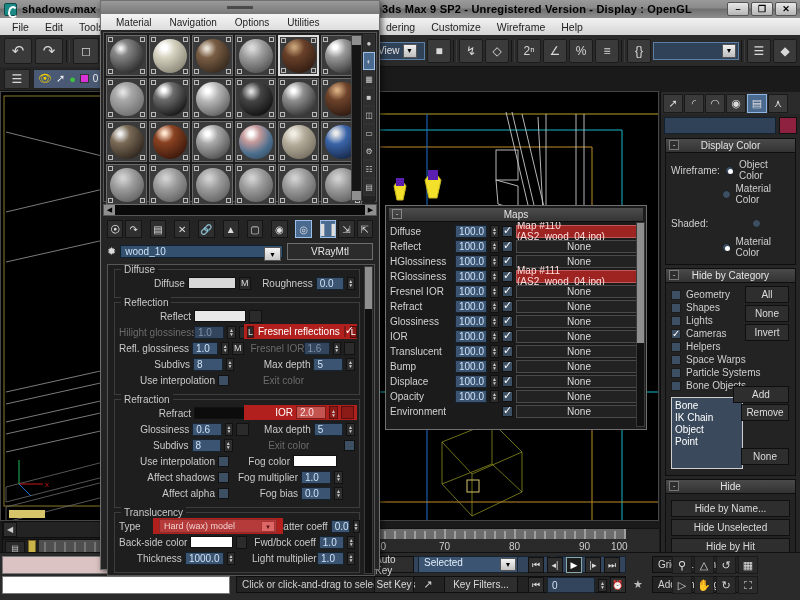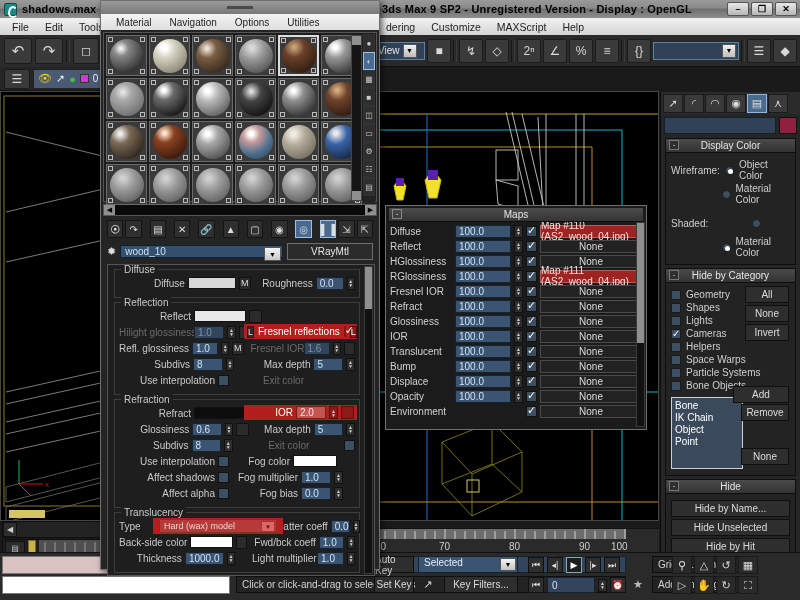--- a/index.html
+++ b/index.html
@@ -173,21 +173,21 @@
 
   
   #mapswin{ left:385px; top:205px; width:262px; height:225px; background:#1b1b1b; border:1px solid #707070;}
   .maps-h{ height:14px; background:linear-gradient(#4d4d4d,#343434); border-bottom:1px solid #0d0d0d;
      display:flex;align-items:center;justify-content:center;font-size:10px;color:#e6e6e6;position:relative;
      margin:2px 3px;}
   .maps-h .mnz{position:absolute;left:3px;top:1px;width:10px;height:10px;border:1px solid #888;
      font-size:8px;line-height:8px;text-align:center;color:#ddd;}
   .maprow{ display:flex; align-items:center; gap:3px; height:14px; margin:1px 4px;}
   .maprow .ml{ width:62px; font-size:10px; color:#d2d2d2; }
-  .maprow .amt{ width:56px; }
+  .maprow .amt{ width:32px; }
   .mapbtn{ flex:1; height:13px; background:#222; border:1px solid #4a4a4a; color:#ddd; font-size:10px;
      display:flex;align-items:center;justify-content:center;}
   .mapbtn.red{ background:#9e2422; border-color:#c05a58; color:#ffdede;}
   #mapswin .sb{position:absolute;right:1px;top:16px;bottom:2px;width:9px;background:#111;border:1px solid #3a3a3a;}
   #mapswin .sb .th{position:absolute;left:0;top:0;width:7px;height:120px;background:#8f8f8f;}
 
   
   .timeruler{ position:absolute; left:0; top:528px; width:800px; height:24px; background:#2a2a2a;
      border-top:1px solid #121212;}
   .statusarea{ position:absolute; left:0; top:552px; width:800px; height:48px; background:#2a2a2a;
@@ -304,21 +304,21 @@
   </div>
 
   <div class="menubar">
     <div class="mi">File</div>
     <div class="mi">Edit</div>
     <div class="mi">Tools</div>
     <div class="mi">Gro</div>
     <div style="position:absolute;left:378px;display:flex;">
       <div class="mi">dering</div>
       <div class="mi">Customize</div>
-      <div class="mi">MAXScript</div>
+      <div class="mi">Wireframe</div>
       <div class="mi">Help</div>
     </div>
   </div>
 
   <div class="undertb">
     <div class="tbi" style="width:28px;height:26px;font-size:15px;">↶</div>
     <div class="tbi" style="width:28px;height:26px;font-size:15px;">↷</div>
     <div class="tbsep"></div>
     <div class="tbi" style="width:26px;height:26px;">◻</div>
     <div class="tbi" style="width:26px;height:26px;">◻</div>

